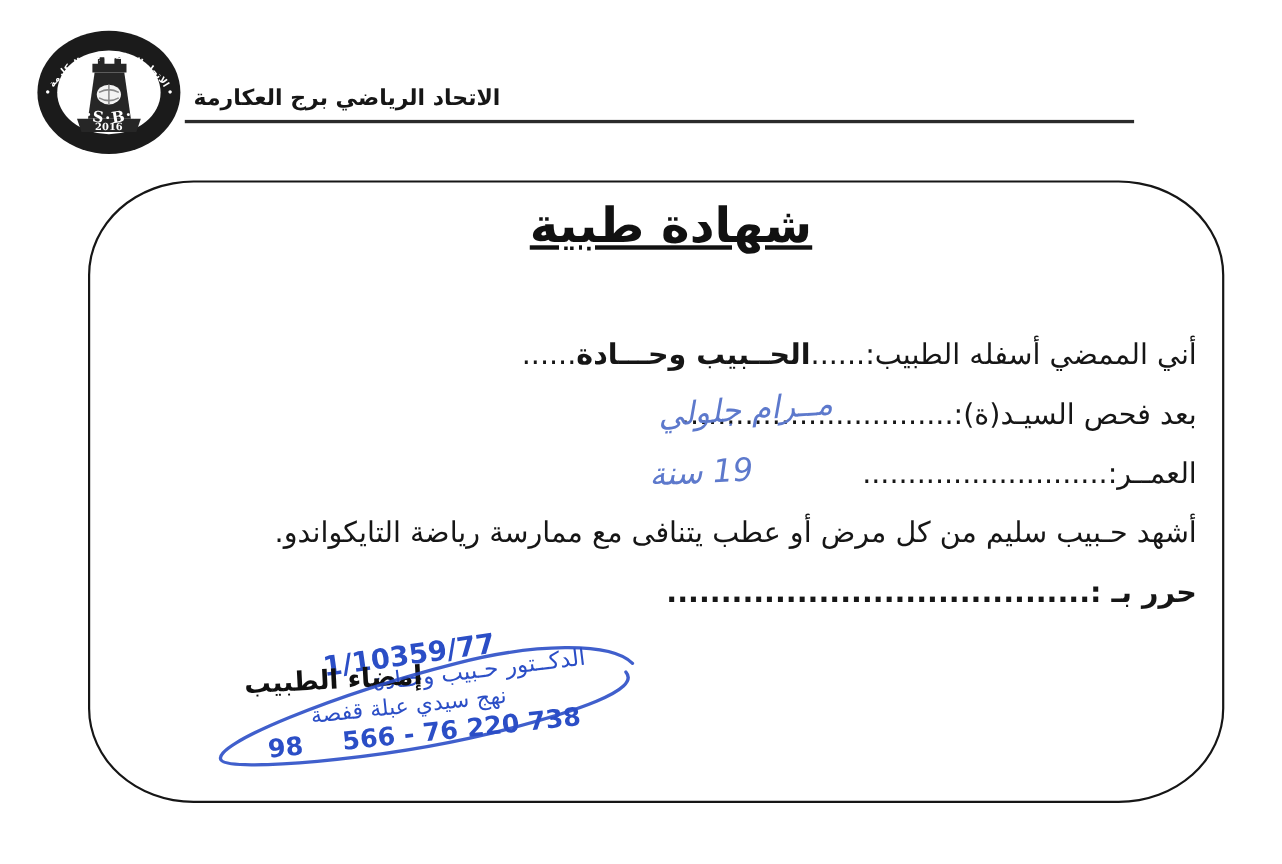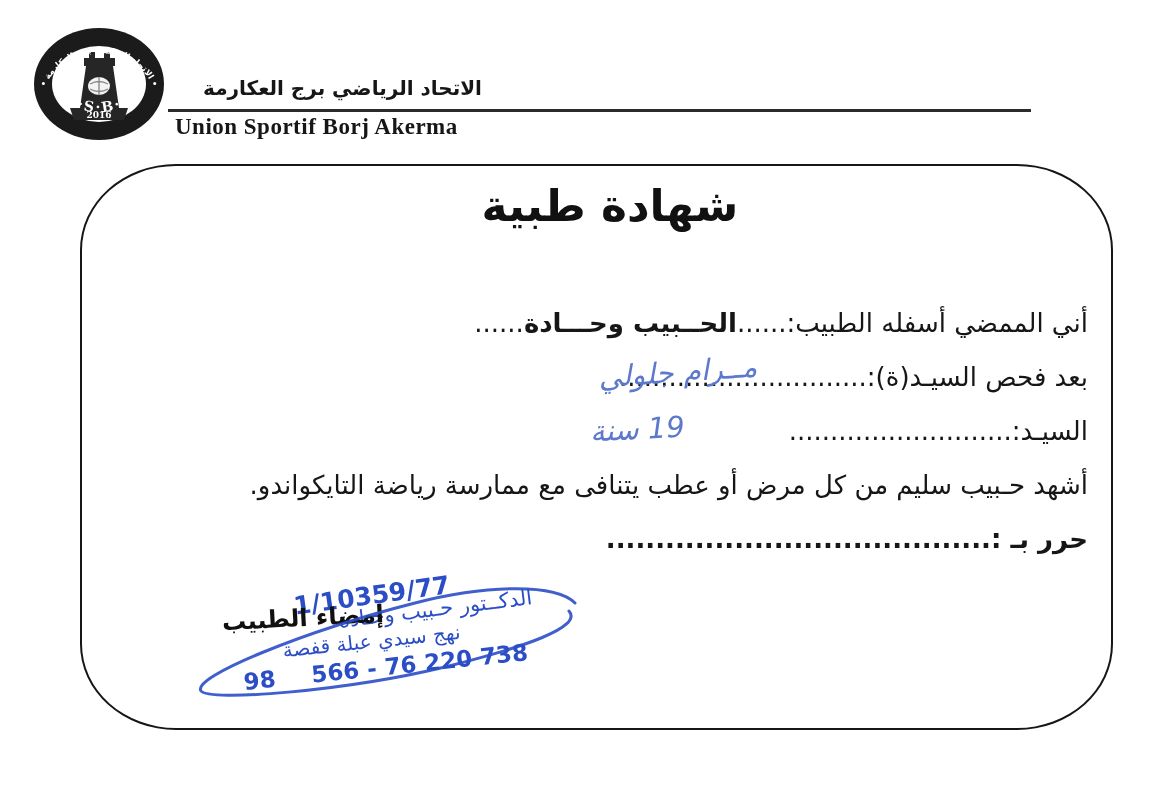--- a/index.html
+++ b/index.html
@@ -6,39 +6,40 @@
   body{
     width:1165px;height:785px;position:relative;background:#ffffff;
     font-family:"DejaVu Sans","Liberation Sans",sans-serif;color:#1a1a1a;
     overflow:hidden;
   }
   .abs{position:absolute;}
 
   
   #club-name-ar{
     left:176px;top:76px;font-size:20px;font-weight:bold;direction:rtl;
-    letter-spacing:0px;color:#161616;margin-left:27px;
+    letter-spacing:0px;color:#161616;
   }
   #header-rule{
     left:168px;top:109px;width:863px;height:3px;background:#2b2b2b;
   }
   #club-name-fr{
     left:175px;top:114px;font-size:23px;font-weight:bold;color:#161616;
     font-family:"Liberation Serif","DejaVu Serif",serif;letter-spacing:.5px;
   }
 
   
   #frame{
     left:80px;top:164px;width:1029px;height:562px;
     border:2.5px solid #161616;border-radius:96px / 86px;
   }
   #cert-title{
     left:110px;top:180px;width:1000px;text-align:center;
     font-size:44px;font-weight:bold;direction:rtl;color:#111;
     letter-spacing:1px;
+    text-decoration:underline;
   }
 
   
   .bodyline{
     right:77px;direction:rtl;text-align:left;font-size:26px;color:#161616;
     white-space:nowrap;
   }
   .bold{font-weight:bold;}
   .hand{
     color:#5d79cc;font-style:italic;font-size:29px;white-space:nowrap;
@@ -83,38 +84,37 @@
     <text font-size="8.5" fill="#ffffff" font-weight="bold">
       <textPath href="#arcTop" startOffset="50%" text-anchor="middle">• الاتحاد الرياضي برج العكارمة •</textPath>
     </text>
     <text font-size="14" fill="#ffffff" font-weight="bold" letter-spacing="2" font-family="DejaVu Serif, serif">
       <textPath href="#arcBottom" startOffset="50%" text-anchor="middle">U·S·B·A</textPath>
     </text>
   </svg>
 
   <div class="abs" id="club-name-ar">الاتحاد الرياضي برج العكارمة</div>
   <div class="abs" id="header-rule"></div>
-  <div class="abs" id="club-name-fr">Union Sportif Borj Akerma</div>
 </div>
 
 <div class="abs" id="frame"></div>
 
 <div class="abs" id="cert-title">شهادة طبية</div>
 
 <div class="abs bodyline" style="top:308px;">
   <span>أني الممضي أسفله الطبيب:</span><span>......</span><span class="bold">الحــبيب وحـــادة</span><span>......</span>
 </div>
 
 <div class="abs bodyline" style="top:362px;margin-left:20px;">
   <span>بعد فحص السيـد(ة):</span><span>..............................</span>
 </div>
 <div class="abs hand" style="left:598px;top:355px;transform:rotate(-4deg);">مــرام جلولي</div>
 
 <div class="abs bodyline" style="top:416px;">
-  <span>السيـد:</span><span>....</span><span>.......................</span>
+  <span>العمــر:</span><span>....</span><span>.......................</span>
 </div>
 <div class="abs hand" style="left:590px;top:412px;transform:rotate(-3deg);">19 سنة</div>
 
 <div class="abs bodyline" style="top:470px;">أشهد حـبيب سليم من كل مرض أو عطب يتنافى مع ممارسة رياضة التايكواندو.</div>
 
 <div class="abs bodyline" style="top:524px;font-weight:bold;">
   <span>حرر بـ :</span><span>.......................................</span>
 </div>
 
 <div class="abs stamp" id="stamp-number">1/10359/77</div>

